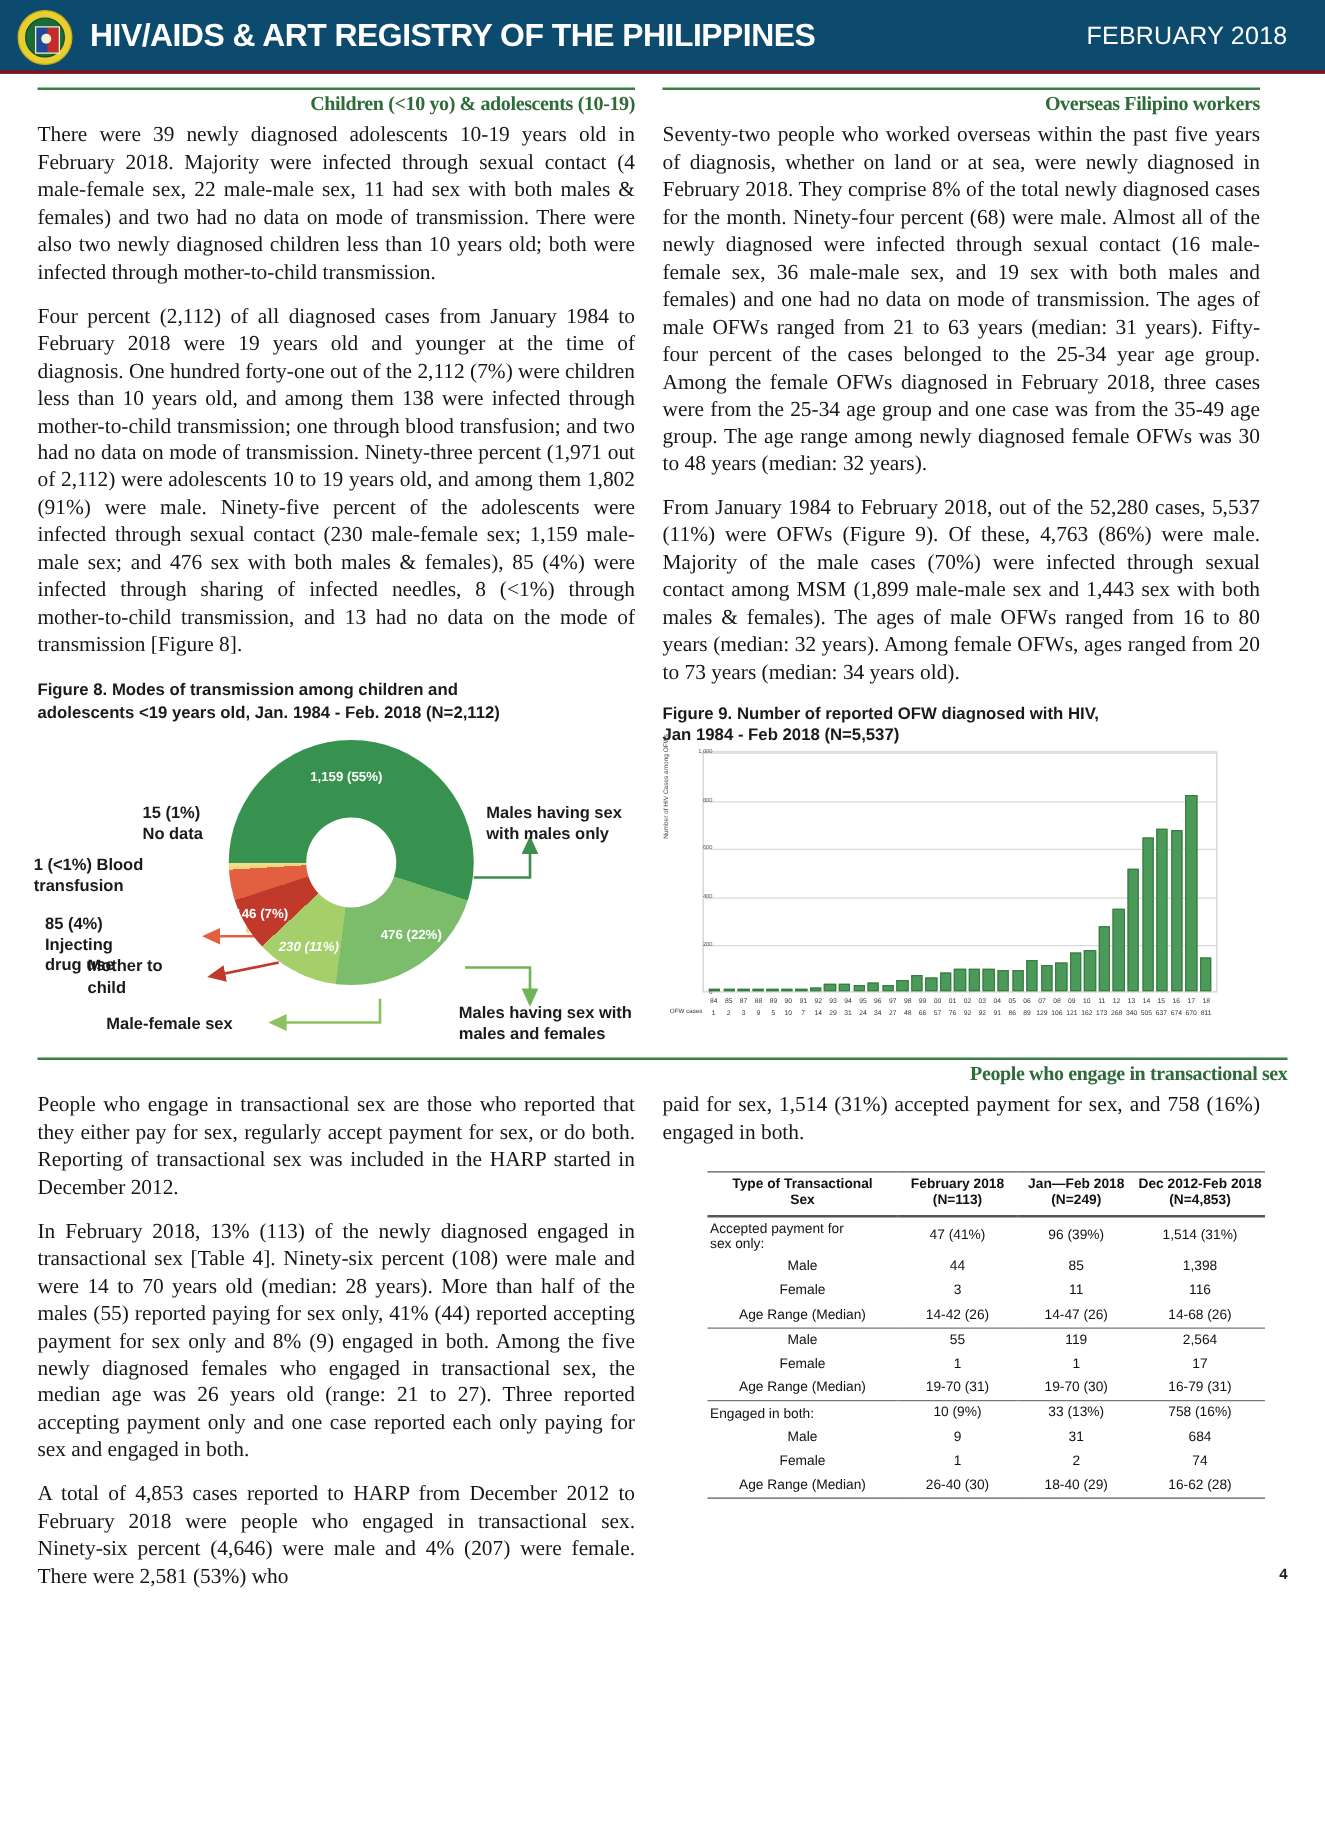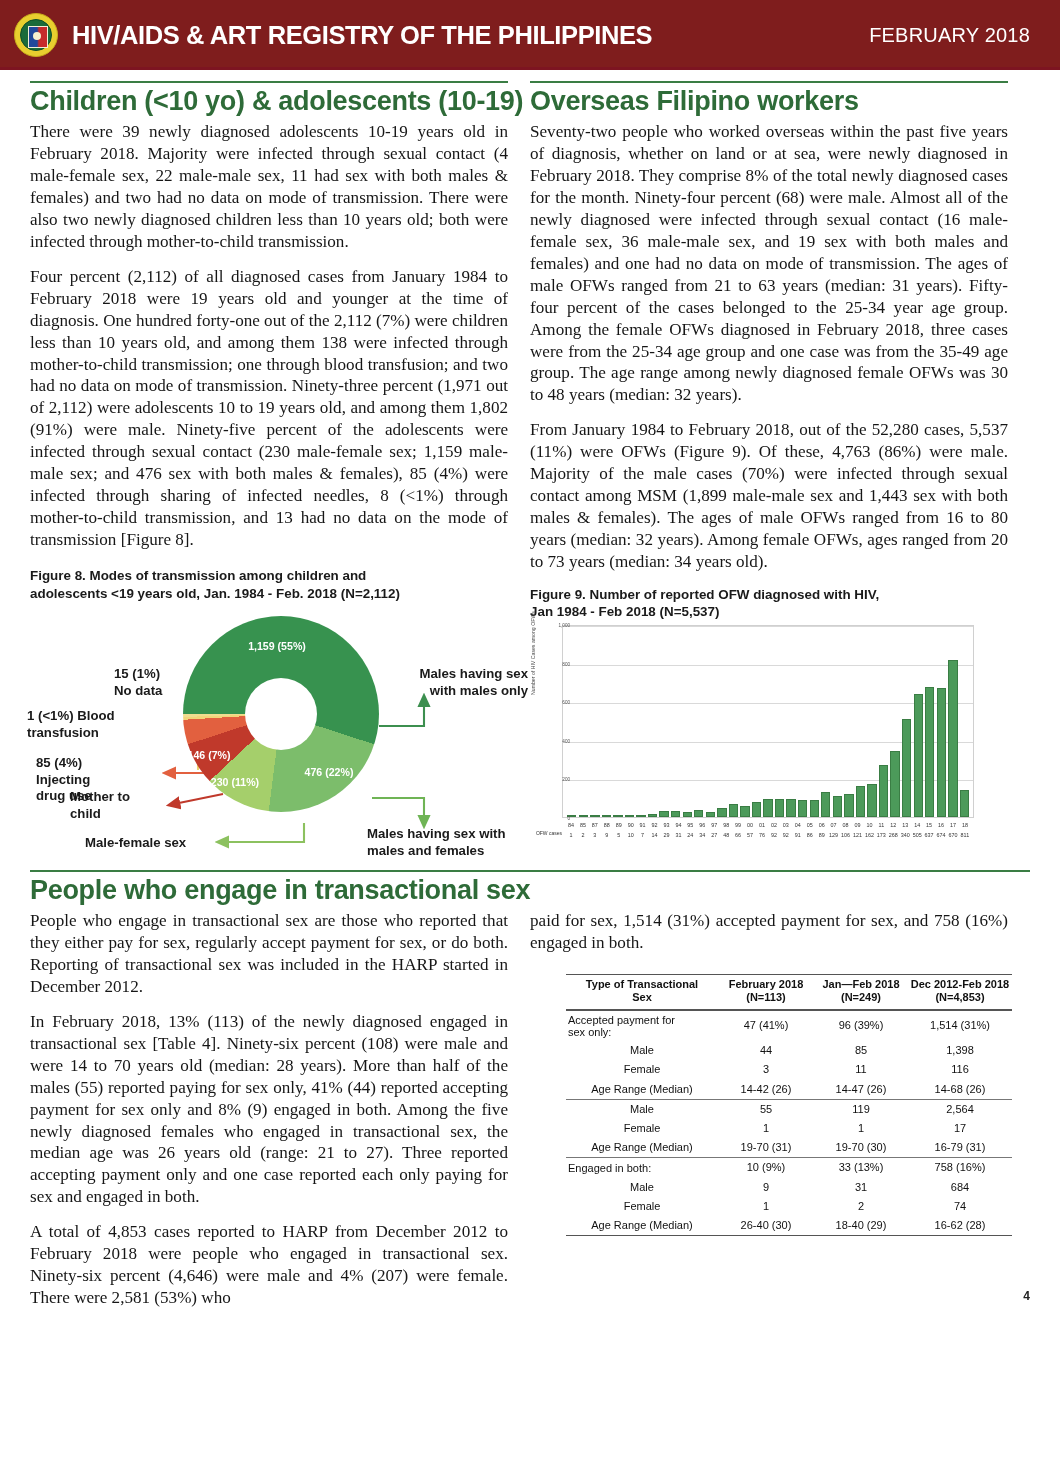--- a/index.html
+++ b/index.html
@@ -6,22 +6,22 @@
   html, body { width: 1060px; height: 1470px; }
   body {
     font-family: "Liberation Serif", serif;
     background: #ffffff;
     position: relative;
     overflow: hidden;
   }
 
   
   .header {
-    height: 70px;
-    background: #7f1d1d;
+    height: 59px;
+    background: #0c4a6e;
     display: flex;
     align-items: center;
     padding: 0 30px 0 14px;
     position: relative;
   }
   .header-accent {
     position: absolute; left: 0; right: 0; bottom: 0; height: 3px;
     background: #7d1421;
   }
   .logo {
@@ -76,27 +76,28 @@
     display: flex;
     gap: 22px;
   }
   .col { width: 478px; }
 
   .sec-rule {
     border-top: 2.2px solid #3a7d44;
     margin-bottom: 3px;
   }
   .sec-head {
-    font-family: Liberation Sans, sans-serif;
+    font-family: Liberation Serif, serif;
     font-weight: bold;
-    font-size: 27px;
+    font-size: 16px;
     color: #2e6b38;
     letter-spacing: -0.3px;
     margin-bottom: 4px;
     white-space: nowrap;
+    text-align: right;
   }
   p.body {
     font-size: 17.1px;
     line-height: 1.285;
     text-align: justify;
     text-justify: inter-word;
     color: #161616;
     margin-bottom: 13px;
     hyphens: none;
   }
@@ -355,21 +356,21 @@
           <div class="donut-hole"></div>
 
           <div class="slice-lbl" style="left:212px; top:32px; width:70px;">
             <span>1,159</span>
             <span>(55%)</span>
           </div>
           <div class="slice-lbl" style="left:272px; top:158px; width:54px;">
             <span>476</span>
             <span>(22%)</span>
           </div>
-          <div class="slice-lbl" style="left:180px; top:168px; width:50px;">
+          <div class="slice-lbl" style="left:192px; top:168px; width:50px;font-style:italic;">
             <span>230</span>
             <span>(11%)</span>
           </div>
           <div class="slice-lbl" style="left:157px; top:141px; width:44px;">
             <span>146</span>
             <span>(7%)</span>
           </div>
 
           <div class="out-lbl" style="left:84px; top:58px; width:90px;">
             <div>15 (1%)</div>
@@ -384,21 +385,21 @@
             <div>Injecting</div>
             <div>drug use</div>
           </div>
           <div class="out-lbl" style="left:40px; top:181px; width:100px;">
             <div>Mother to</div>
             <div>child</div>
           </div>
           <div class="out-lbl" style="left:55px; top:227px; width:135px;">
             <div>Male-female sex</div>
           </div>
-          <div class="out-lbl" style="left:374px; top:58px; width:124px;text-align:right;">
+          <div class="out-lbl" style="left:359px; top:58px; width:124px;">
             <div>Males having sex</div>
             <div>with males only</div>
           </div>
           <div class="out-lbl" style="left:337px; top:218px; width:145px;">
             <div>Males having sex with</div>
             <div>males and females</div>
           </div>
         </div>
       </div>
     </div>

